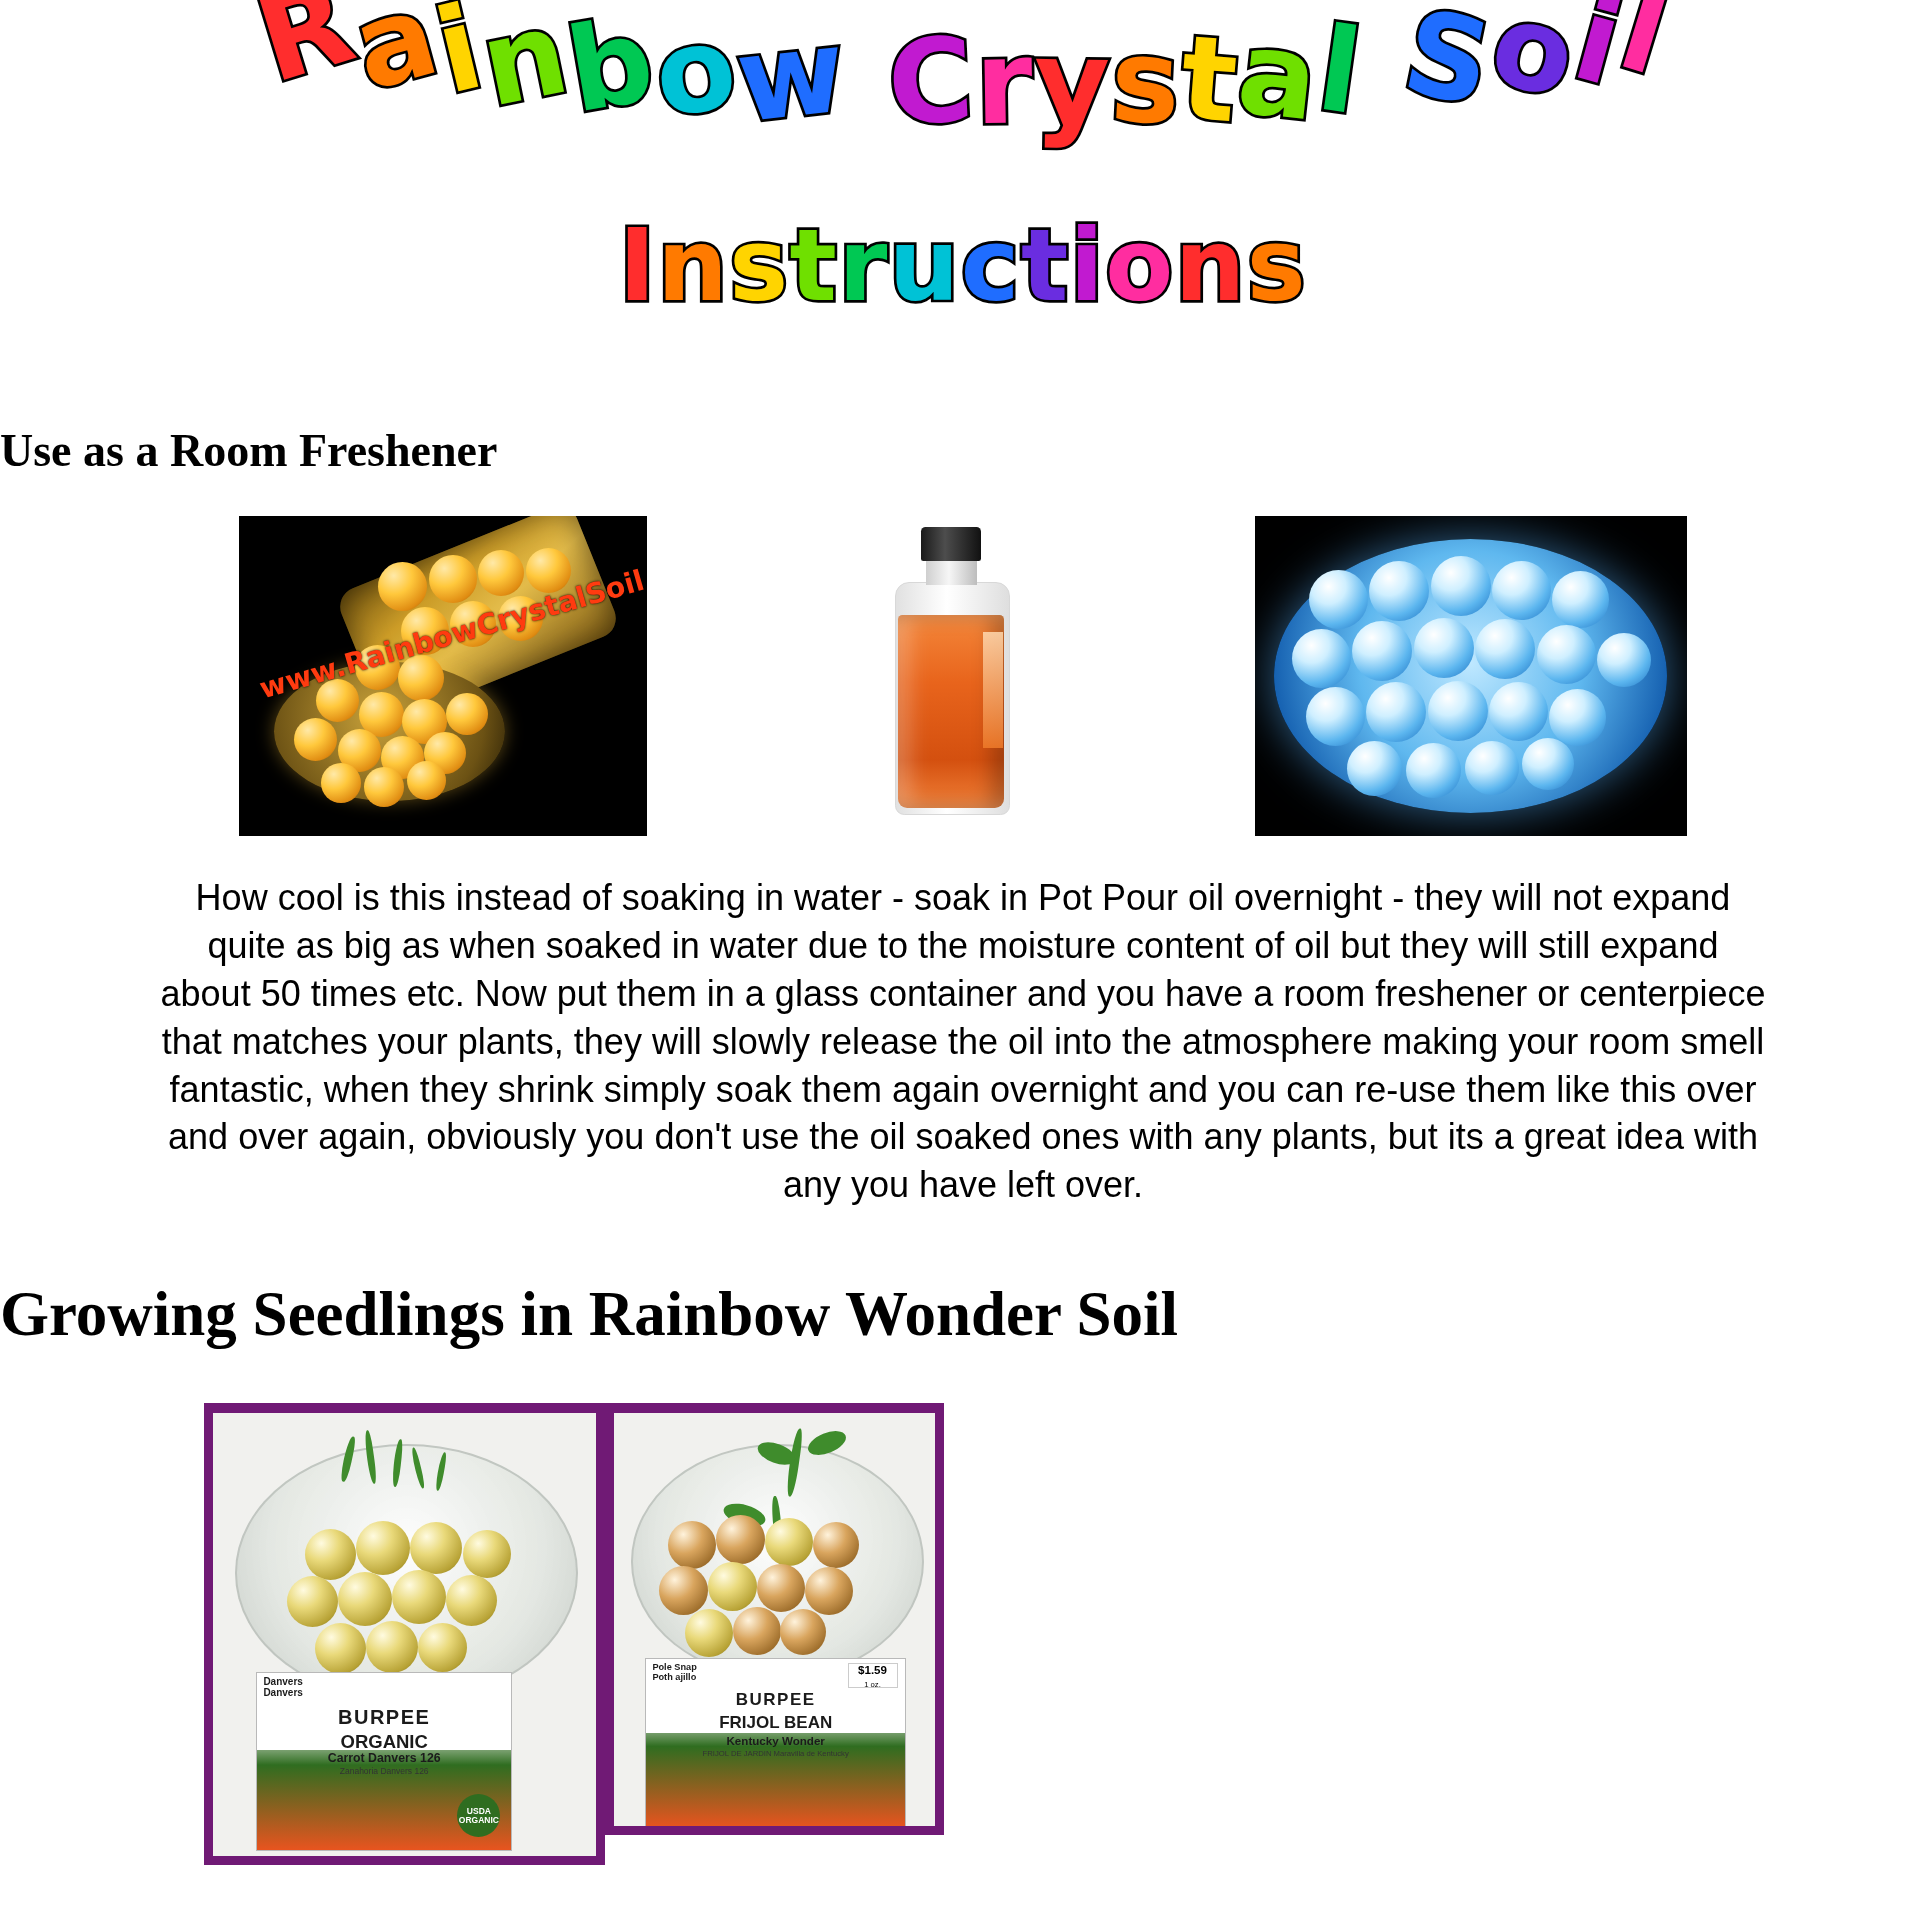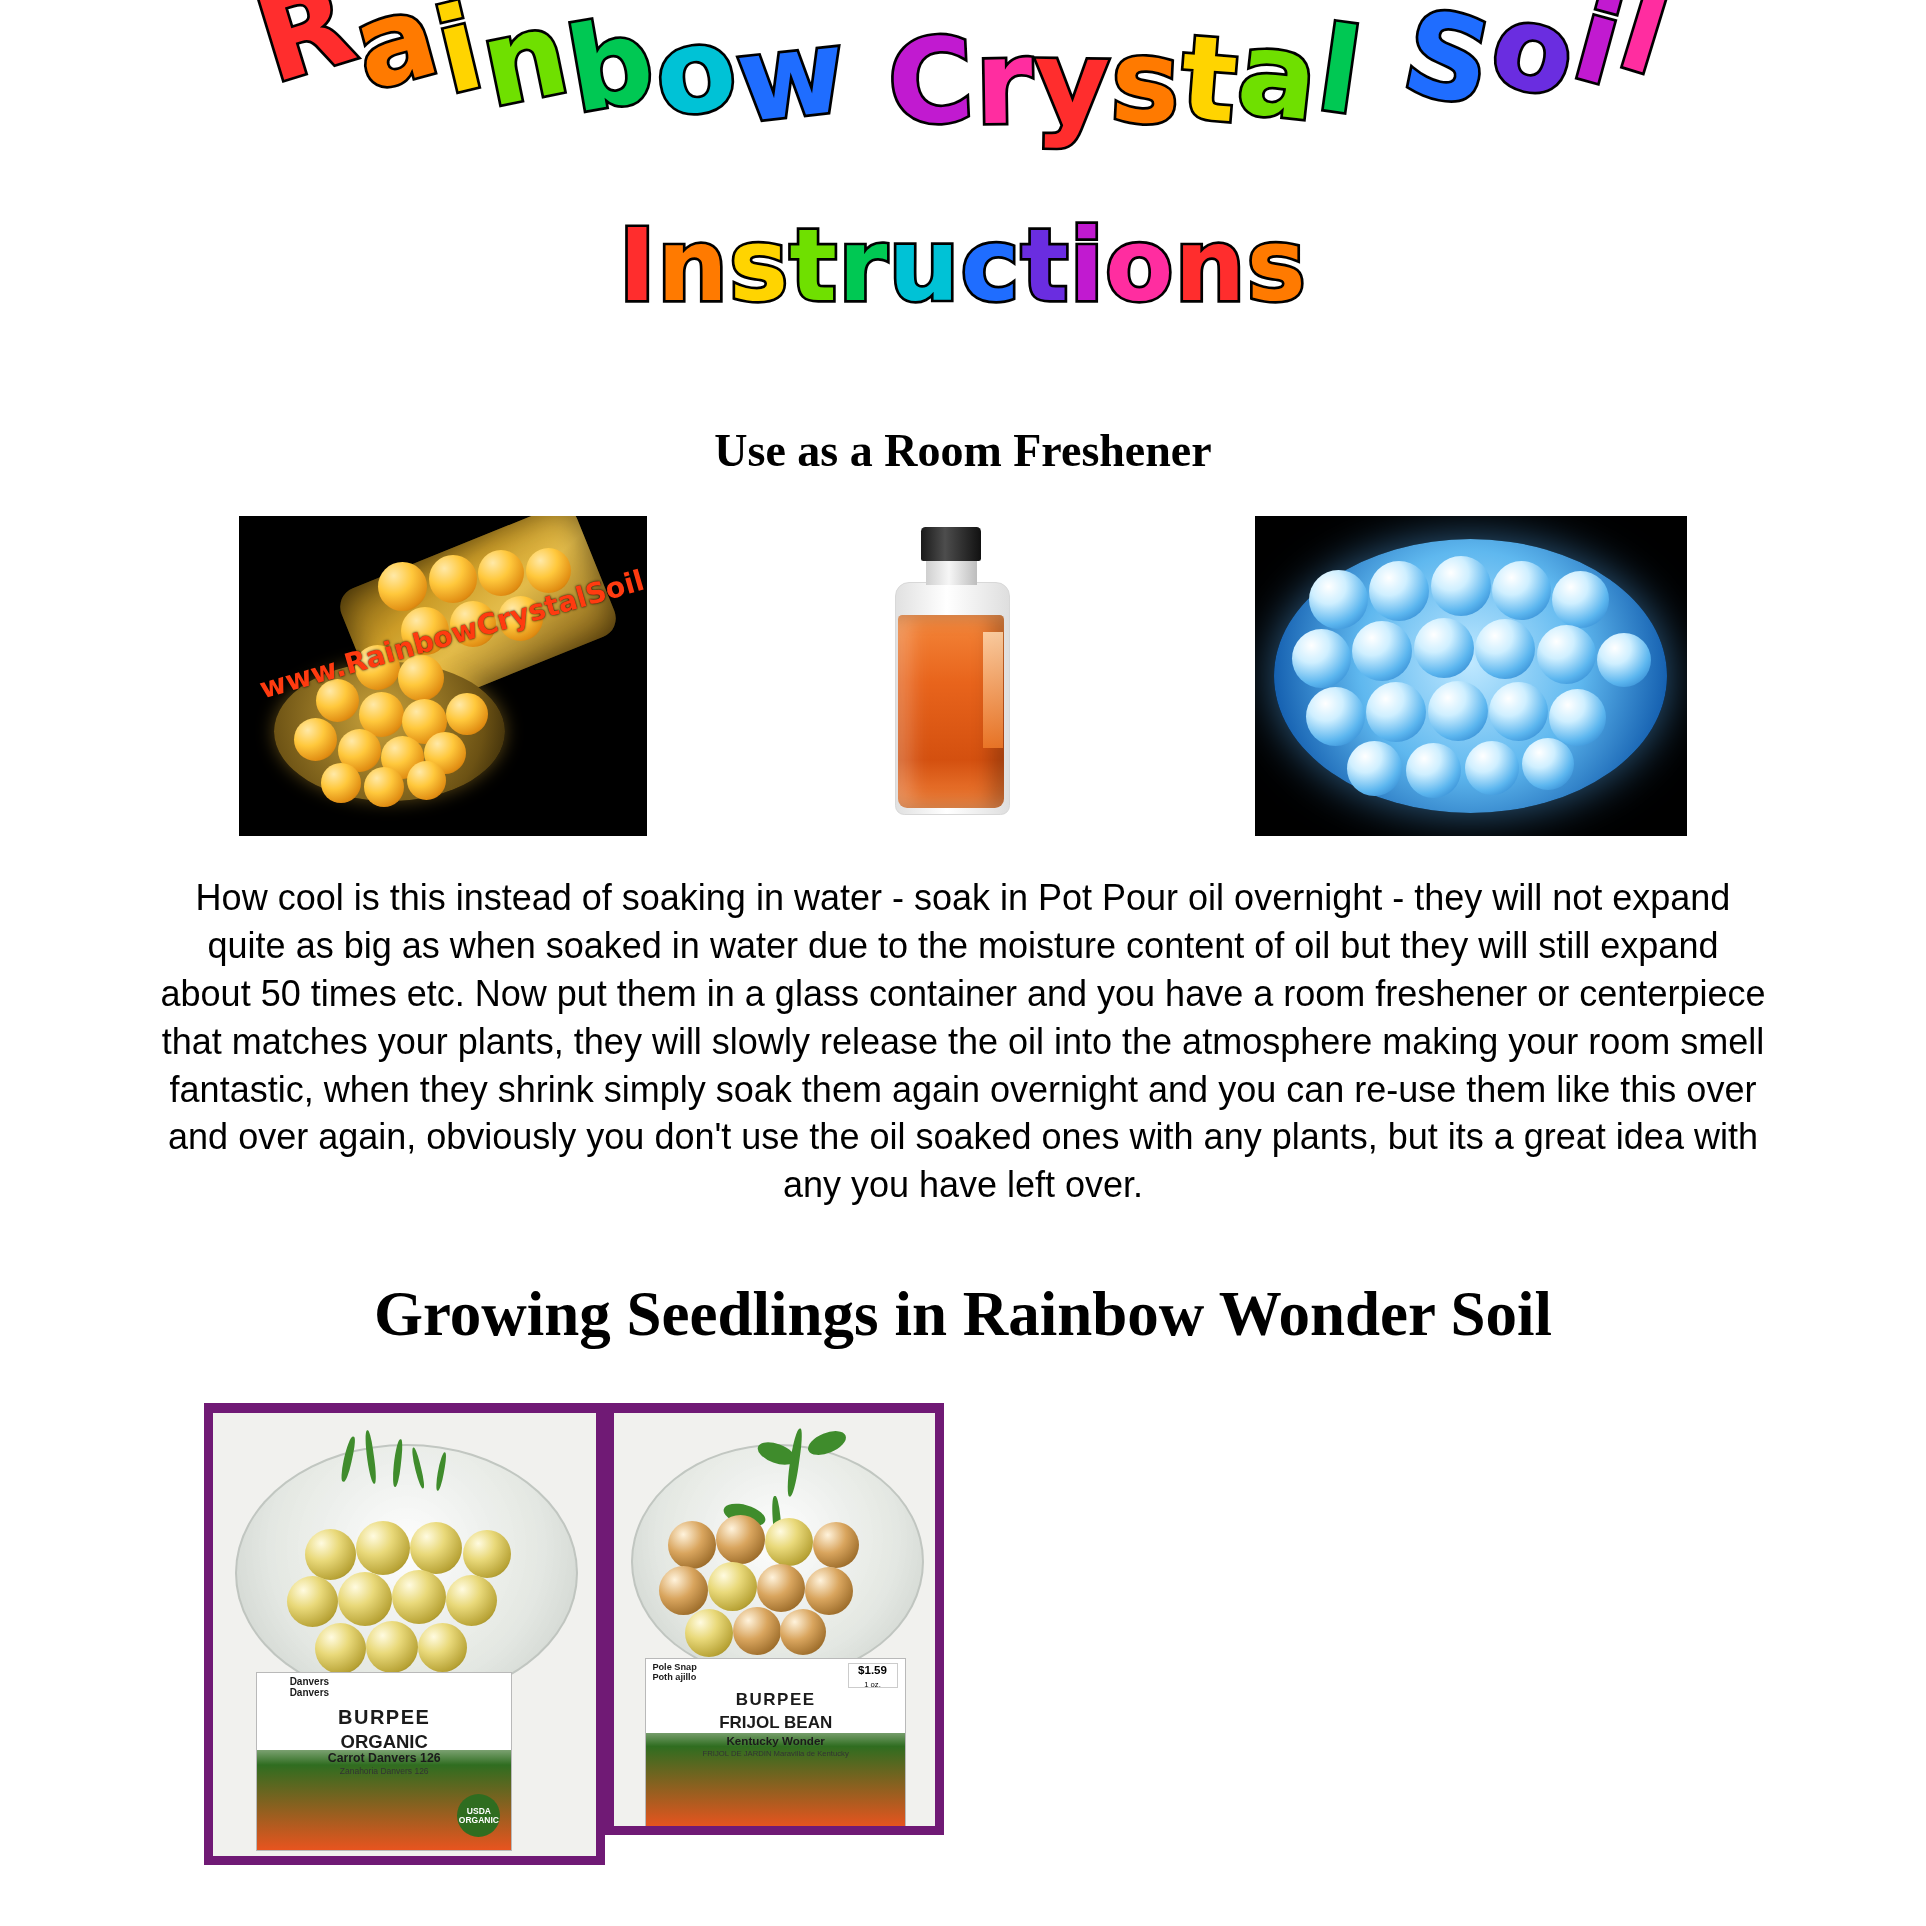--- a/index.html
+++ b/index.html
@@ -44,21 +44,21 @@
   }
   #title-line-2 {
     top: 208px;
     font-size: 99px;
   }
 
   
   .heading-serif {
     font-family: "Liberation Serif", serif;
     font-weight: bold;
-    text-align: center;
+    text-align: left;
     color: #000;
   }
   #room-freshener-heading {
     font-size: 46px;
     margin-top: 54px;
   }
   #seedlings-heading {
     font-size: 63px;
     margin-top: 69px;
   }
@@ -419,21 +419,21 @@
       <div class="bead-amber" style="left:74px;top:163px;width:51px;height:51px"></div>
       <div class="bead-amber" style="left:125px;top:159px;width:54px;height:54px"></div>
       <div class="bead-amber" style="left:179px;top:157px;width:54px;height:54px"></div>
       <div class="bead-amber" style="left:233px;top:162px;width:51px;height:51px"></div>
       <div class="bead-amber" style="left:102px;top:210px;width:51px;height:51px"></div>
       <div class="bead-amber" style="left:153px;top:208px;width:52px;height:52px"></div>
       <div class="bead-amber" style="left:205px;top:210px;width:49px;height:49px"></div>
 
       <div class="seed-packet" style="left:43px;top:259px;width:254px;height:177px">
         <div class="packet-head"></div>
-        <div class="packet-text" style="top:4.6px;font-size:10px;font-weight:bold;left:6.2px;text-align:center;width:92px;white-space:pre-line">Danvers
+        <div class="packet-text" style="top:4.6px;font-size:10px;font-weight:bold;left:6.2px;text-align:left;width:92px;white-space:pre-line">Danvers
 Danvers</div>
         <div class="packet-text" style="top:34px;font-size:20px;font-weight:bold;letter-spacing:1.5px">BURPEE</div>
         <div class="packet-text" style="top:59px;font-size:18.5px;font-weight:bold">ORGANIC</div>
         <div class="packet-text" style="top:79px;font-size:12.3px;font-weight:bold">Carrot  Danvers 126</div>
         <div class="packet-text" style="top:94px;font-size:8.5px;color:#333">Zanahoria  Danvers 126</div>
         <div class="usda-badge" style="right:10.8px;bottom:12.3px;width:43px;height:43px">USDA ORGANIC</div>
       </div>
     </div>
   </div>
 

